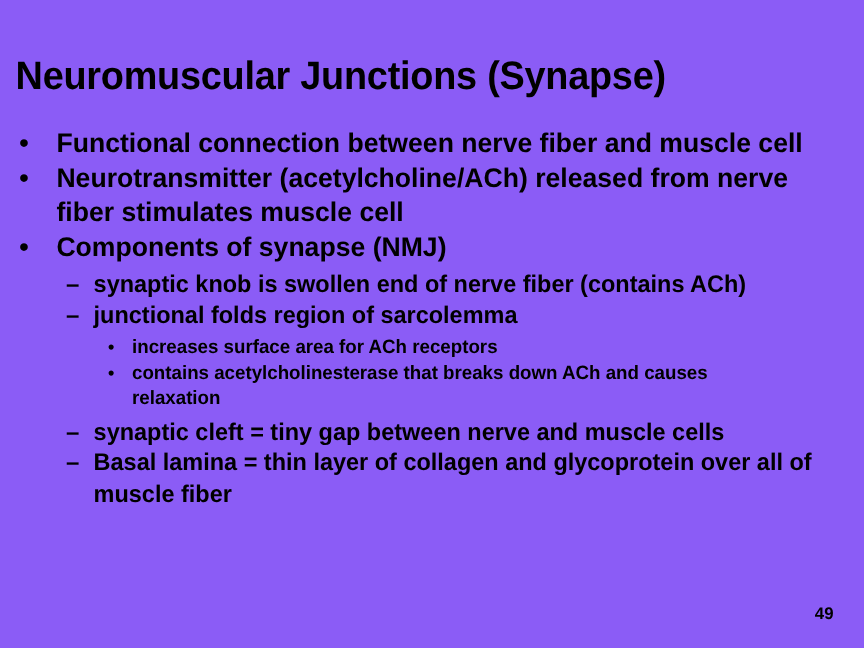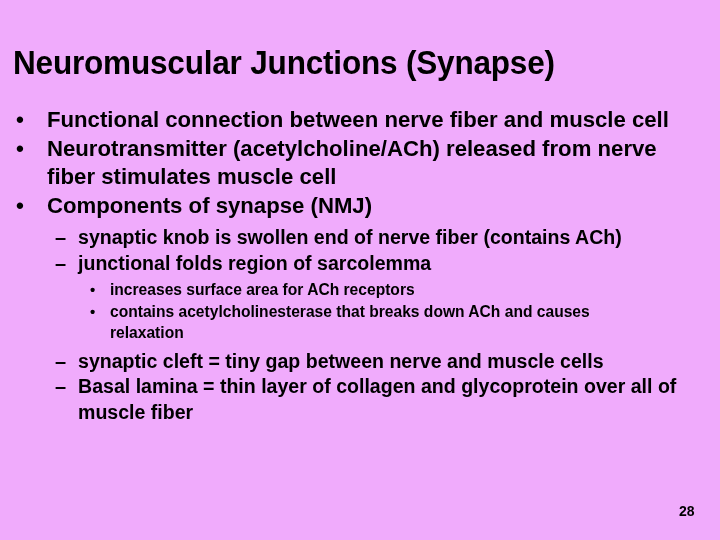--- a/index.html
+++ b/index.html
@@ -13,21 +13,21 @@
     overflow: hidden;
     font-family: "Liberation Sans", sans-serif;
     color: #000000;
     position: relative;
   }
 
   #slide {
     position: relative;
     width: 720px;
     height: 540px;
-    background: #f0abfc;
+    background: #8b5cf6;
   }
 
   
   #slide-title {
     position: absolute;
     left: 13px;
     top: 21px;
     width: 706px;
     font-size: 33px;
     line-height: 40px;
@@ -178,15 +178,15 @@
       <span class="btext">synaptic cleft = tiny gap between nerve and muscle cells</span>
     </div>
 
     <div class="bullet-row lvl2">
       <span class="marker">–</span>
       <span class="btext">Basal lamina = thin layer of collagen and glycoprotein over all of muscle fiber</span>
     </div>
 
   </div>
 
-  <div id="slide-number">28</div>
+  <div id="slide-number">49</div>
 
 </div>
 
 </body></html>

